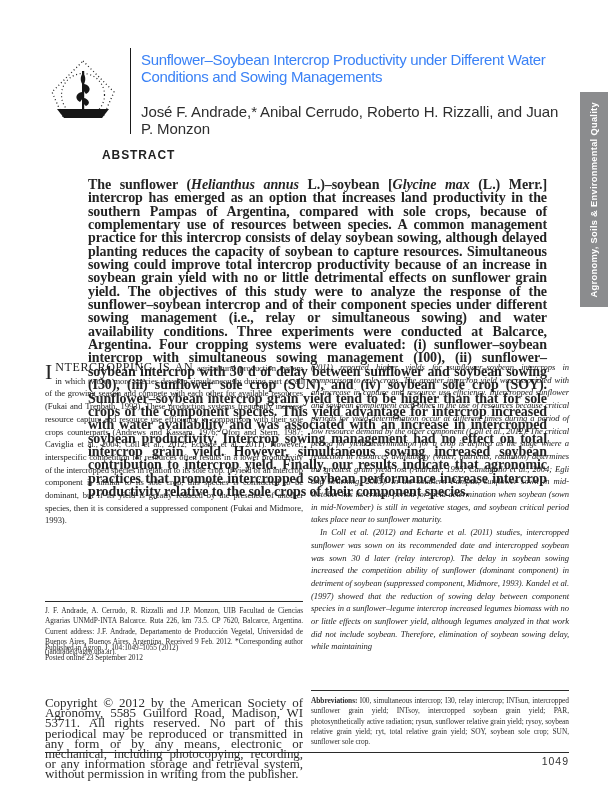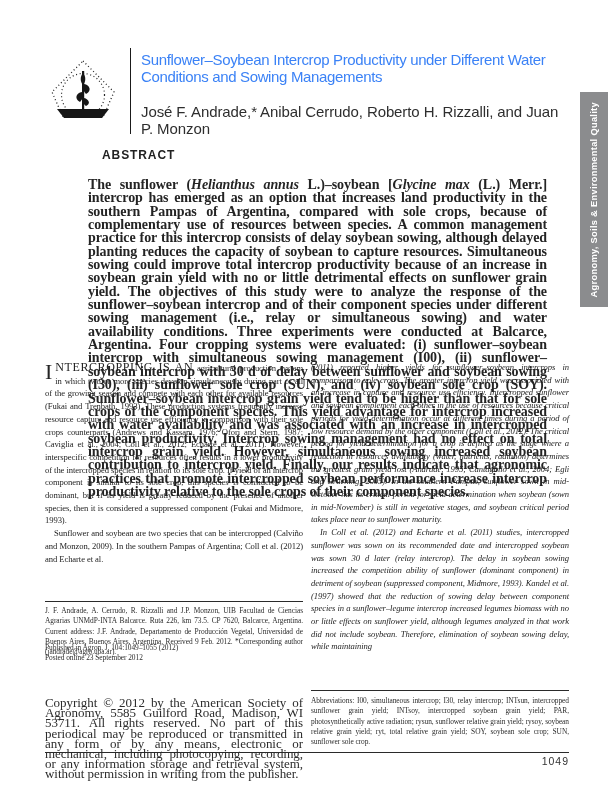--- a/index.html
+++ b/index.html
@@ -43,21 +43,21 @@
     text-align:justify;color:#242424;margin-top:21px;
   }
   
   .col{position:absolute;top:361px;width:258px;font-size:8.6px;line-height:12.7px;
        letter-spacing:-0.08px;text-align:justify;color:#242424;}
   .col-left{left:45px;}
   .col-right{left:311px;font-style:italic;}
   .col p{margin:0;}
   .col p.indent{text-indent:9px;}
   .seg-i{font-style:italic;}
-  .seg-b{font-weight:normal;}
+  .seg-b{font-weight:bold;}
   .seg-sc{font-size:12px;letter-spacing:0.6px;}
   .seg-dc{float:left;font-size:22px;line-height:20px;padding:1px 3px 0 0;}
   
   .rule{position:absolute;height:1px;background:#2a2a2a;}
   .fn-rule{left:45px;top:601px;width:258px;}
   .abbr-rule{left:311px;top:690px;width:258px;}
   .footer-rule{left:45px;top:752px;width:524px;}
   .fineprint{
     position:absolute;width:258px;font-size:7.4px;line-height:10.3px;
     letter-spacing:-0.05px;text-align:justify;color:#2c2c2c;
@@ -102,21 +102,20 @@
 
   <div class="sidebar-tab">
     <span>Agronomy, Soils &amp; Environmental Quality</span>
   </div>
 
   <div class="abstract-heading">ABSTRACT</div>
   <div class="abstract-text"><span>The sunflower (</span><span class="seg-i">Helianthus annus</span><span> L.)–soybean [</span><span class="seg-i">Glycine max</span><span> (L.) Merr.] intercrop has emerged as an option that increases land productivity in the southern Pampas of Argentina, compared with sole crops, because of complementary use of resources between species. A common management practice for this intercrop consists of delay soybean sowing, although delayed planting reduces the capacity of soybean to capture resources. Simultaneous sowing could improve total intercrop productivity because of an increase in soybean grain yield with no or little detrimental effects on sunflower grain yield. The objectives of this study were to analyze the response of the sunflower–soybean intercrop and of their component species under different sowing management (i.e., relay or simultaneous sowing) and water availability conditions. Three experiments were conducted at Balcarce, Argentina. Four cropping systems were evaluated: (i) sunflower–soybean intercrop with simultaneous sowing management (I00), (ii) sunflower–soybean intercrop with 30 d of delay between sunflower and soybean sowing (I30), (iii) sunflower sole crop (SUN), and (iv) soybean sole crop (SOY). Sunflower–soybean intercrop grain yield tend to be higher than that for sole crops of the component species. This yield advantage for intercrop increased with water availability and was associated with an increase in intercropped soybean productivity. Intercrop sowing management had no effect on total intercrop grain yield. However, simultaneous sowing increased soybean contribution to intercrop yield. Finally, our results indicate that agronomic practices that promote intercropped soybean performance increase intercrop productivity relative to the sole crops of their component species.</span></div>
 
   <div class="col col-left">
     <p><span class="seg-dc">I</span><span class="seg-sc">NTERCROPPING IS AN</span><span> agricultural production system in which two or more species develop simultaneously during part or all of the growing season and compete with each other for available resources (Fukai and Trenbath, 1993). These production systems frequently increase resource capture and resource use efficiency in comparison with their sole crops counterparts (Andrews and Kassam, 1976; Ofori and Stern, 1987; Caviglia et al., 2004; Coll et al., 2012; Echarte et al., 2011). However, interspecific competition for resources often results in a lower productivity of the intercropped species in relation to its sole crop. If yield of an intercrop component is similar to its sole crop, this species is considered to be dominant, but if its yield is greatly reduced by the presence of another species, then it is considered a suppressed component (Fukai and Midmore, 1993).</span></p>
-    <p class="indent">Sunflower and soybean are two species that can be intercropped (Calviño and Monzon, 2009). In the southern Pampas of Argentina; Coll et al. (2012) and Echarte et al.</p>
   </div>
   <div class="col col-right">
     <p>(2011) reported higher yields for sunflower–soybean intercrops in comparison to sole crops. The greater intercrop yield was associated with an increase in capture and resource use efficiency. Intercropped sunflower and soybean complement each other in the use of resources because critical periods for yield determination occur at different times during a period of low resource demand by the other component (Coll et al., 2012). The critical period for yield determination for a crop is defined as the stage where a reduction in resources availability (water, nutrients, radiation) determines the greatest grain yield lost (Andrade, 1995; Cantagallo et al., 2004; Egli and Bruening, 2005). In the southern Pampas, sunflower sown in mid-October has its critical period for yield determination when soybean (sown in mid-November) is still in vegetative stages, and soybean critical period takes place near to sunflower maturity.</p>
     <p class="indent">In Coll et al. (2012) and Echarte et al. (2011) studies, intercropped sunflower was sown on its recommended date and intercropped soybean was sown 30 d later (relay intercrop). The delay in soybean sowing increased the competition ability of sunflower (dominant component) in detriment of soybean (suppressed component, Midmore, 1993). Kandel et al. (1997) showed that the reduction of sowing delay between component species in a sunflower–legume intercrop increased legumes biomass with no or little effects on sunflower yield, although legumes analyzed in that work did not include soybean. Therefore, elimination of soybean sowing delay, while maintaining</p>
   </div>
 
   <div class="rule fn-rule"></div>
   <div class="fineprint affiliation">J. F. Andrade, A. Cerrudo, R. Rizzalli and J.P. Monzon, UIB Facultad de Ciencias Agrarias UNMdP-INTA Balcarce. Ruta 226, km 73.5. CP 7620, Balcarce, Argentina. Current address: J.F. Andrade, Departamento de Producción Vegetal, Universidad de Buenos Aires, Buenos Aires, Argentina. Received 9 Feb. 2012. *Corresponding author (jandrade@agro.uba.ar).</div>
   <div class="fineprint pub-block">
     <div>Published in Agron. J. 104:1049–1055 (2012)</div>

